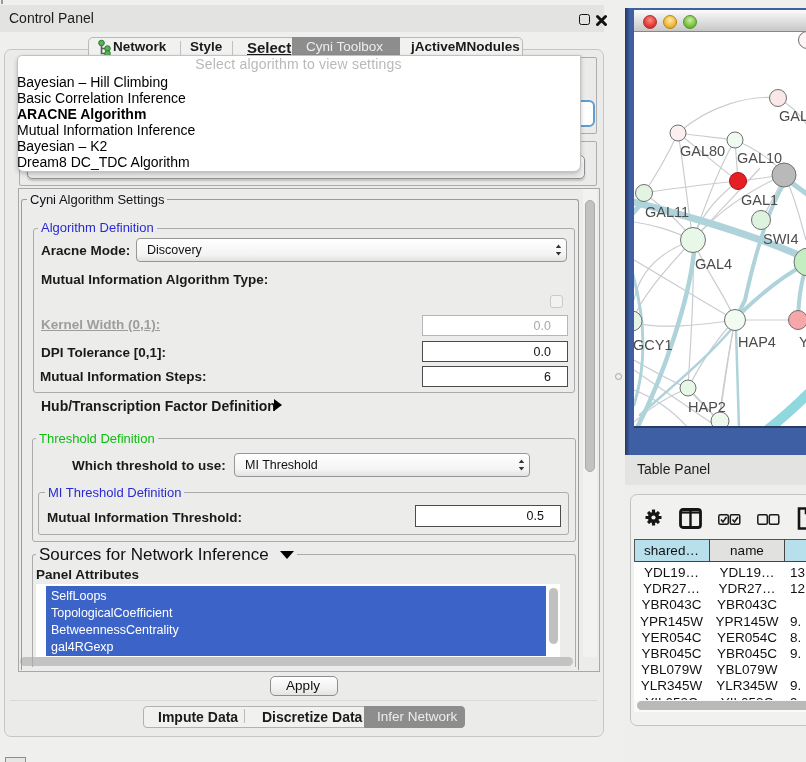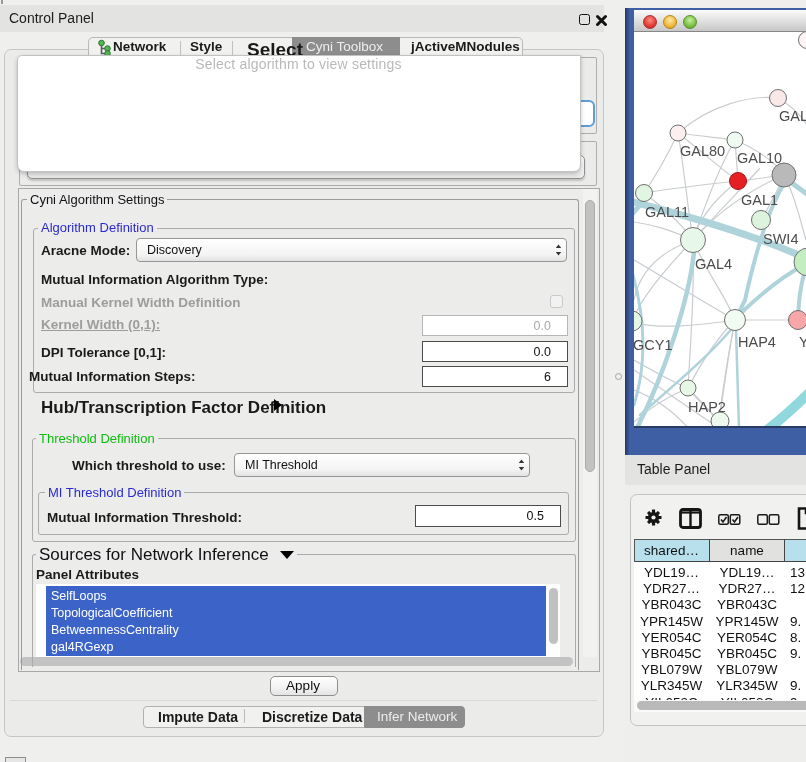--- a/index.html
+++ b/index.html
@@ -35,31 +35,32 @@
 <div class="abs" style="left:180px;top:41px;width:1px;height:14px;background:#c0c0c0;"></div>
 <div class="abs" style="left:232px;top:41px;width:1px;height:14px;background:#c0c0c0;"></div>
 <svg class="abs" style="left:97px;top:39px;" width="15" height="17" viewBox="0 0 15 17">
 <path d="M4.5 6 L4.5 14.5 L9 14.5 M4.5 9.5 L9 9.5" stroke="#5a5a66" stroke-width="1.6" fill="none"></path>
 <circle cx="4.5" cy="4" r="2.8" fill="#57b357" stroke="#2c7a2c" stroke-width="1"></circle>
 <circle cx="10.5" cy="9.5" r="2.8" fill="#57b357" stroke="#2c7a2c" stroke-width="1"></circle>
 <circle cx="10.5" cy="14.5" r="2.8" fill="#57b357" stroke="#2c7a2c" stroke-width="1"></circle>
 </svg>
 <div class="lbl" style="left:113px;top:39px;font-size:13.5px;">Network</div>
 <div class="lbl" style="left:190px;top:39px;font-size:13.5px;">Style</div>
-<div class="lbl" style="left:247px;top:39px;font-size:19px;text-decoration:underline;">Select</div>
+<div class="lbl" style="left:247px;top:39px;font-size:15px;text-decoration:underline;">Select</div>
 <div class="lbl" style="left:306px;top:39px;font-size:13.5px;color:#ededed;font-weight:normal;">Cyni Toolbox</div>
 <div class="lbl" style="left:411px;top:39px;font-size:13.5px;">jActiveMNodules</div>
 
 <div class="abs" style="left:19px;top:57px;width:576px;height:75px;border:1px solid #adadad;border-radius:2px;"></div>
 <div class="abs" style="left:19px;top:141px;width:576px;height:43px;border:1px solid #adadad;border-radius:2px;"></div>
 <div class="abs" style="left:27px;top:155px;width:556px;height:22px;border:1px solid #8f8f8f;border-radius:5px;background:linear-gradient(#fff,#e8e8e8);box-shadow:0 2px 2px rgba(0,0,0,0.18);"></div>
 <div class="abs" style="left:560px;top:100px;width:31px;height:23px;border:2.5px solid #5d9fd4;border-radius:6px;background:#fff;"></div>
 
 <div class="abs" style="left:17px;top:55px;width:562px;height:115px;background:#fff;border:1px solid #c2c2c2;border-radius:5px 0 7px 7px;box-shadow:0 2px 4px rgba(0,0,0,0.22);"></div>
 <div class="abs" style="left:17px;top:56px;width:563px;text-align:center;font-size:14px;letter-spacing:0.2px;color:#b9b9b9;">Select algorithm to view settings</div>
+<div class="abs" style="left:17px;top:74px;font-size:14px;color:#000;line-height:16px;">Bayesian – Hill Climbing<br>Basic Correlation Inference<br><b>ARACNE Algorithm</b><br>Mutual Information Inference<br>Bayesian – K2<br>Dream8 DC_TDC Algorithm</div>
 
 <div class="abs" style="left:18px;top:188px;width:580px;height:482px;background:#ececeb;border:1px solid #a8a8a8;"></div>
 
 <div class="abs" style="left:583px;top:189px;width:14px;height:468px;background:#f2f2f1;"></div>
 <div class="abs" style="left:585px;top:200px;width:8px;height:270px;background:#c2c2c2;border:1px solid #ababab;border-radius:5px;"></div>
 
 <div class="abs" style="left:20px;top:657px;width:553px;height:9px;background:#c3c3c3;border-radius:5px;"></div>
 
 <div class="gbox" style="left:21px;top:199px;width:556px;height:470px;border-color:#9b9b9b;border-bottom:none;border-radius:3px 3px 0 0;"></div>
 <div class="gtitle" style="left:27px;top:193px;color:#111;">Cyni Algorithm Settings</div>
@@ -68,35 +69,34 @@
 <div class="gtitle" style="left:38px;top:221px;color:#2a2ad0;">Algorithm Definition</div>
 <div class="lbl" style="left:41px;top:243px;">Aracne Mode:</div>
 <div class="combo" style="left:136px;top:238px;width:429px;height:22px;text-decoration:underline;">
       <span class="ct">Discovery</span>
       <svg class="arr" viewBox="0 0 7 12">
         <path d="M3.5 0.5 L6.2 4 L0.8 4 Z" fill="#333"></path>
         <path d="M3.5 11.5 L6.2 8 L0.8 8 Z" fill="#333"></path>
       </svg>
     </div>
 <div class="lbl" style="left:41px;top:272px;">Mutual Information Algorithm Type:</div>
-<div class="lbl" style="left:41px;top:295px;color:#9d9d9d;">Manual Kernel Width Definition</div>
 <div class="abs" style="left:550px;top:295px;width:11px;height:11px;background:#f2f2f2;border:1px solid #c9c9c9;border-radius:3px;"></div>
 <div class="lbl" style="left:41px;top:317px;color:#9d9d9d;text-decoration:underline;">Kernel Width (0,1):</div>
 <div class="inp" style="left:422px;top:315px;width:144px;height:19px;border-color:#b6b6b6;">
       <span style="color:#a8a8a8;">0.0</span>
     </div>
 <div class="lbl" style="left:41px;top:345px;">DPI Tolerance [0,1]:</div>
 <div class="inp" style="left:422px;top:341px;width:144px;height:19px;">
       <span>0.0</span>
     </div>
-<div class="lbl" style="left:29px;top:369px;">Mutual Information Steps:</div>
+<div class="lbl" style="left:40px;top:369px;">Mutual Information Steps:</div>
 <div class="inp" style="left:422px;top:366px;width:144px;height:19px;">
       <span>6</span>
     </div>
-<div class="lbl" style="left:41px;top:398px;font-size:17px;">Hub/Transcription Factor Definition</div>
+<div class="lbl" style="left:41px;top:398px;font-size:14px;">Hub/Transcription Factor Definition</div>
 <div class="abs" style="left:274px;top:399px;width:0;height:0;border-left:8px solid #000;border-top:6px solid transparent;border-bottom:6px solid transparent;"></div>
 
 <div class="gbox" style="left:32px;top:438px;width:542px;height:102px;border-color:#ababab;"></div>
 <div class="gtitle" style="left:36px;top:432px;color:#0ebe0e;">Threshold Definition</div>
 <div class="lbl" style="left:72px;top:458px;">Which threshold to use:</div>
 <div class="combo" style="left:234px;top:453px;width:294px;height:22px;">
       <span class="ct">MI Threshold</span>
       <svg class="arr" viewBox="0 0 7 12">
         <path d="M3.5 0.5 L6.2 4 L0.8 4 Z" fill="#333"></path>
         <path d="M3.5 11.5 L6.2 8 L0.8 8 Z" fill="#333"></path>

